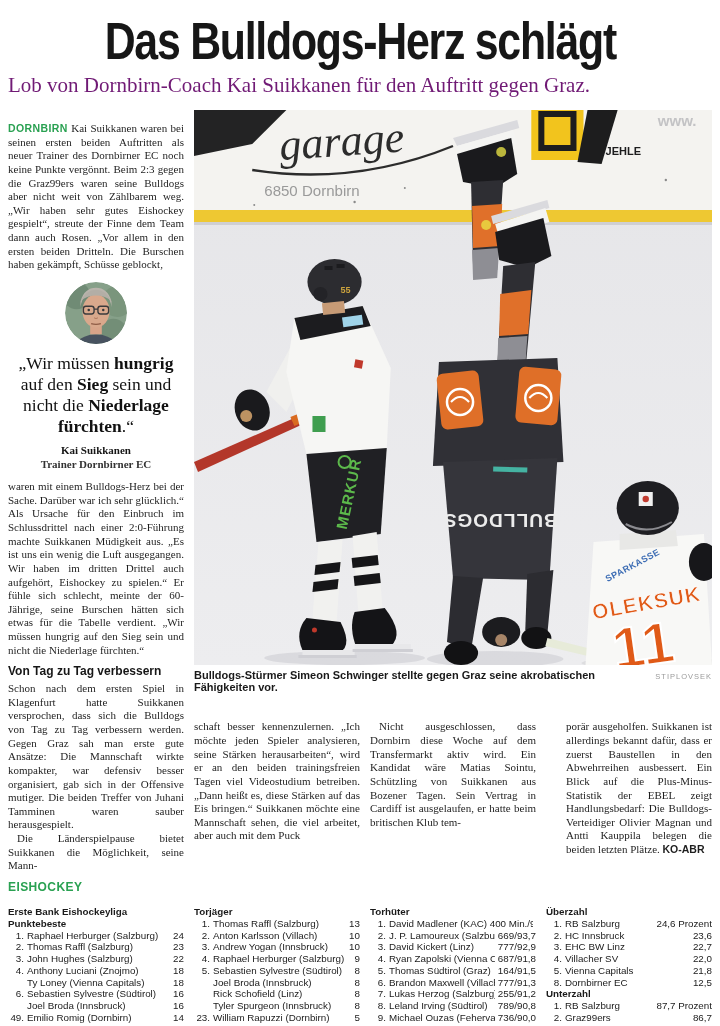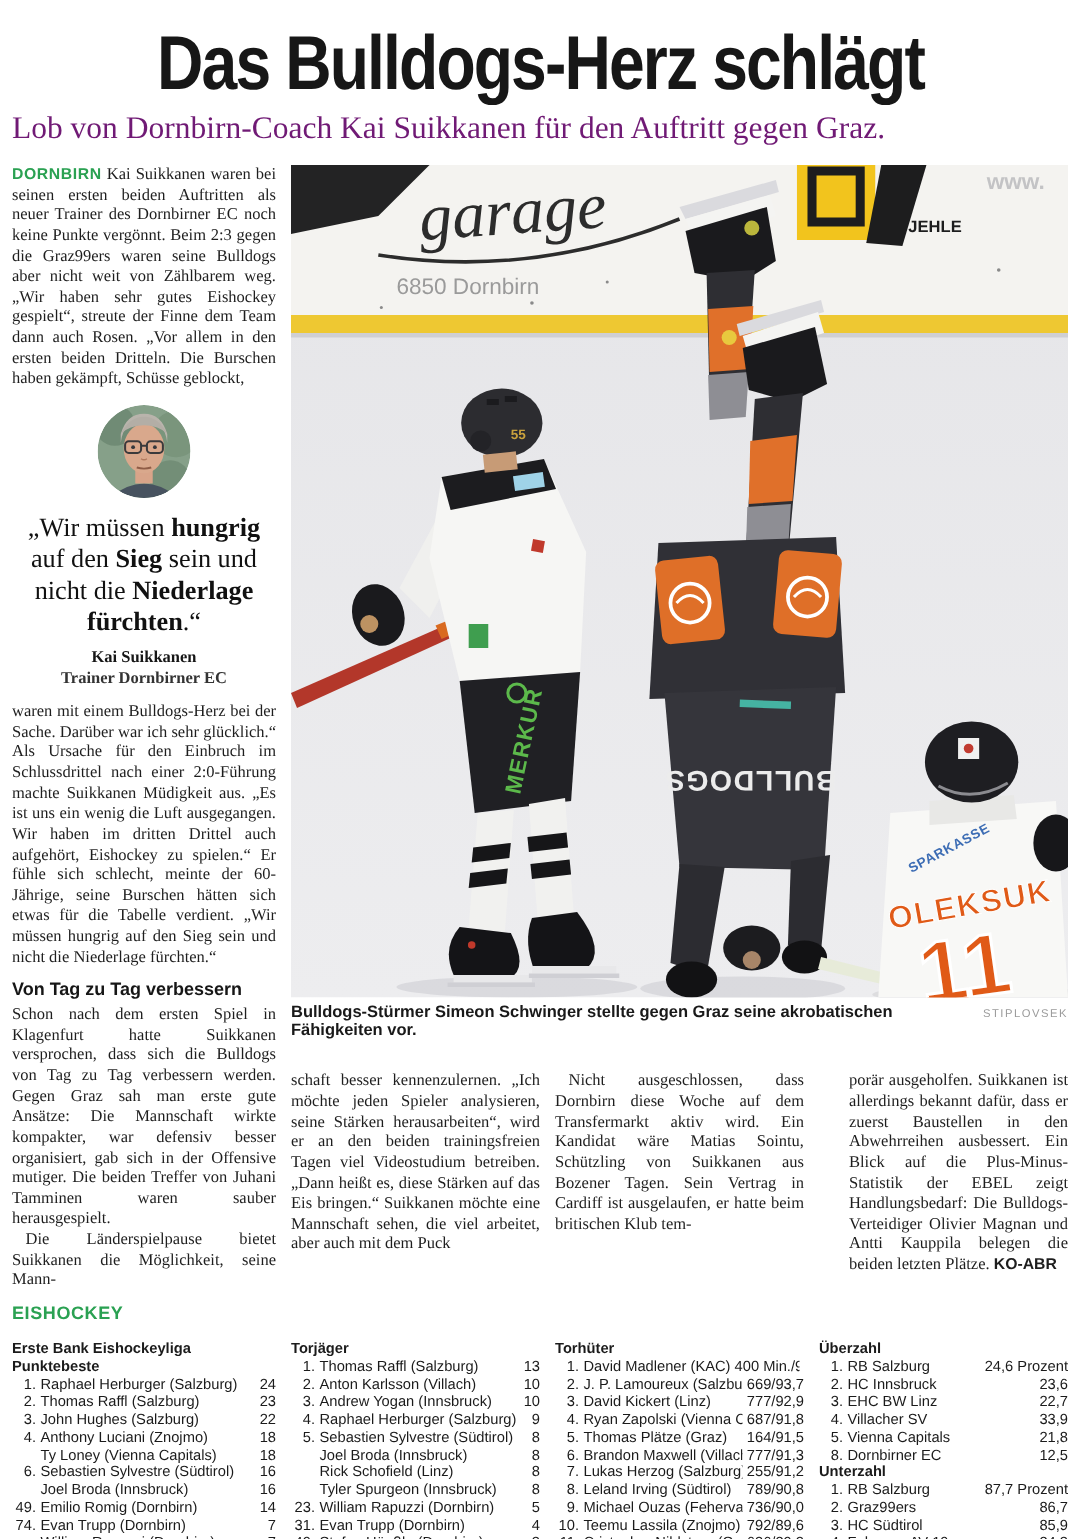--- a/index.html
+++ b/index.html
@@ -7,21 +7,21 @@
   .page{padding:12px 8px 0;}
 
   
   .headline{text-align:center;margin:4px 0 2px;line-height:1;}
   .headline-inner{display:inline-block;font-family:"Liberation Sans",sans-serif;font-weight:700;
     font-size:51px;letter-spacing:-1.5px;transform:scaleX(.84);transform-origin:50% 50%;white-space:nowrap;color:#171717;}
   .subheadline{text-align:left;font-family:"Liberation Serif",serif;font-size:21px;color:#701a75;margin:6px 0 12px;}
 
   
   .article{display:grid;grid-template-columns:176px 166px 166px 166px;column-gap:10px;}
-  .col-left{grid-column:1;grid-row:1/3;height:748px;overflow:hidden;}
+  .col-left{grid-column:1;grid-row:1/3;height:748px;overflow:hidden;margin-top:12px;}
   .photo-block{grid-column:2/5;grid-row:1;margin:0;}
   .flow-col{grid-row:2;margin-top:14px;}
   .c2{grid-column:2;} .c3{grid-column:3;} .c4{grid-column:4;margin-left:20px;}
 
   .body-col{font-family:"Liberation Serif",serif;font-size:11px;line-height:1.24;text-align:justify;color:#1e1e1e;}
   .body-col p{margin:0;}
   .body-col p.indent{text-indent:9px;}
   .kicker{font-family:"Liberation Sans",sans-serif;font-weight:700;font-size:10.5px;letter-spacing:.4px;color:#2aa152;}
   .col-subhead{font-family:"Liberation Sans",sans-serif;font-weight:700;font-size:12px;margin:7px 0 3px;text-align:left;color:#161616;}
   .sig{font-family:"Liberation Sans",sans-serif;font-weight:700;font-size:10.5px;}
@@ -373,21 +373,21 @@
             <span class="n">David Kickert (Linz)</span>
             <span class="v">777/92,9</span>
           </div>
           <div class="srow">
             <span class="r">4.</span>
             <span class="n">Ryan Zapolski (Vienna Capitals)</span>
             <span class="v">687/91,8</span>
           </div>
           <div class="srow">
             <span class="r">5.</span>
-            <span class="n">Thomas Plätze (Graz)</span>
+            <span class="n">Thomas Südtirol (Graz)</span>
             <span class="v">164/91,5</span>
           </div>
           <div class="srow">
             <span class="r">6.</span>
             <span class="n">Brandon Maxwell (Villach)</span>
             <span class="v">777/91,3</span>
           </div>
           <div class="srow">
             <span class="r">7.</span>
             <span class="n">Lukas Herzog (Salzburg)</span>
@@ -430,21 +430,21 @@
             <span class="v">23,6</span>
           </div>
           <div class="srow">
             <span class="r">3.</span>
             <span class="n">EHC BW Linz</span>
             <span class="v">22,7</span>
           </div>
           <div class="srow">
             <span class="r">4.</span>
             <span class="n">Villacher SV</span>
-            <span class="v">33,9</span>
+            <span class="v">22,0</span>
           </div>
           <div class="srow">
             <span class="r">5.</span>
             <span class="n">Vienna Capitals</span>
             <span class="v">21,8</span>
           </div>
           <div class="srow">
             <span class="r">8.</span>
             <span class="n">Dornbirner EC</span>
             <span class="v">12,5</span>

